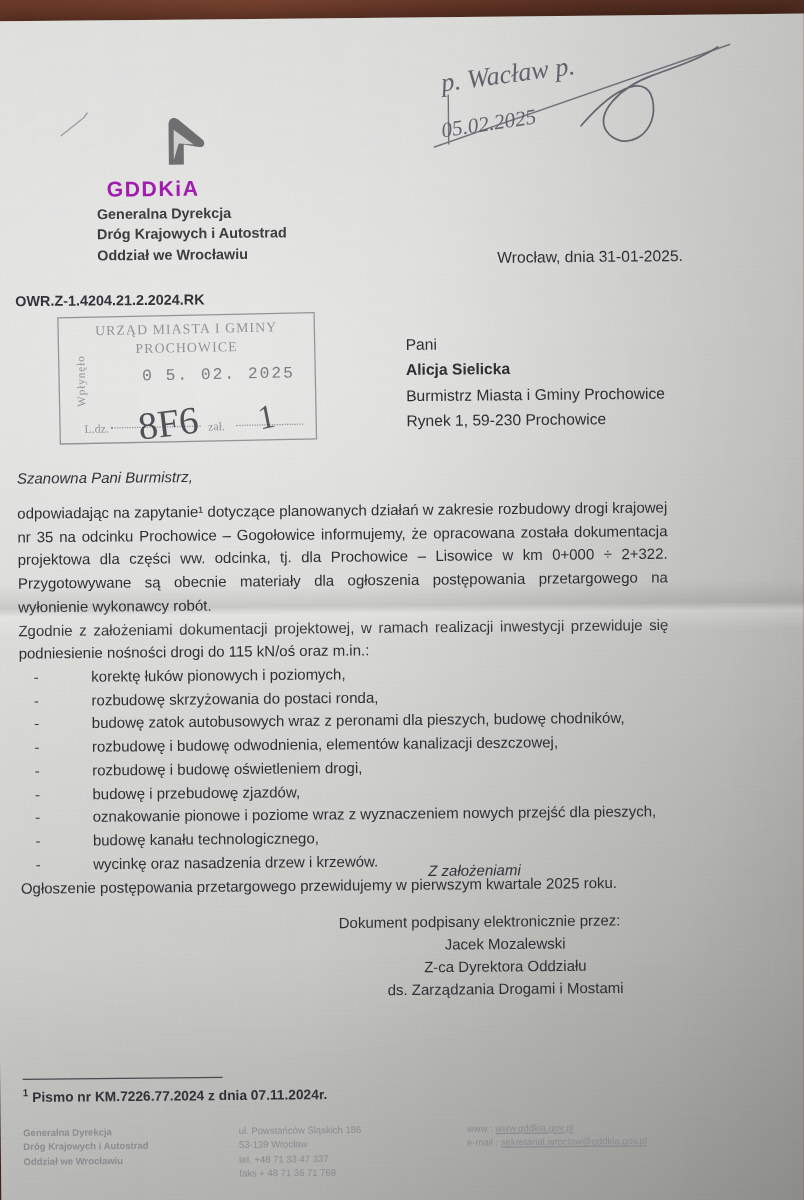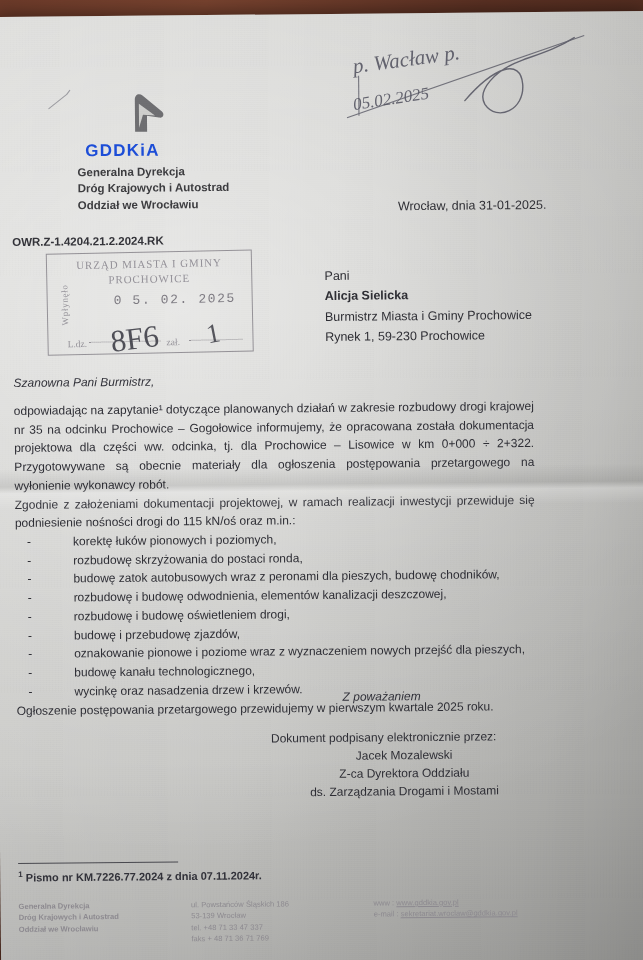--- a/index.html
+++ b/index.html
@@ -73,21 +73,21 @@
   }
   .logo-mark {
     width: 40px;
     height: 44px;
     margin-left: 44px;
   }
   .logo-word {
     font-size: 17px;
     font-weight: bold;
     letter-spacing: 1.2px;
-    color: #1d4ed8;
+    color: #a21caf;
     margin-top: 1px;
   }
   .org-lines {
     position: absolute;
     left: 84px;
     top: 148px;
     font-size: 11.5px;
     font-weight: bold;
     line-height: 1.42;
     color: #3d3d40;
@@ -424,21 +424,21 @@
           <li>rozbudowę i budowę odwodnienia, elementów kanalizacji deszczowej,</li>
           <li>rozbudowę i budowę oświetleniem drogi,</li>
           <li>budowę i przebudowę zjazdów,</li>
           <li>oznakowanie pionowe i poziome wraz z wyznaczeniem nowych przejść dla pieszych,</li>
           <li>budowę kanału technologicznego,</li>
           <li>wycinkę oraz nasadzenia drzew i krzewów.</li>
         </ul>
       <p>Ogłoszenie postępowania przetargowego przewidujemy w pierwszym kwartale 2025 roku.</p>
     </div>
 
-    <div class="closing">Z poważaniem</div>
+    <div class="closing">Z założeniami</div>
 
     <div class="signature">
       <div class="sig-first">Dokument podpisany elektronicznie przez:</div>
       <div>Jacek Mozalewski</div>
       <div>Z-ca Dyrektora Oddziału</div>
       <div>ds. Zarządzania Drogami i Mostami</div>
     </div>
 
     <div class="fn-rule"></div>
     <div class="footnote">

